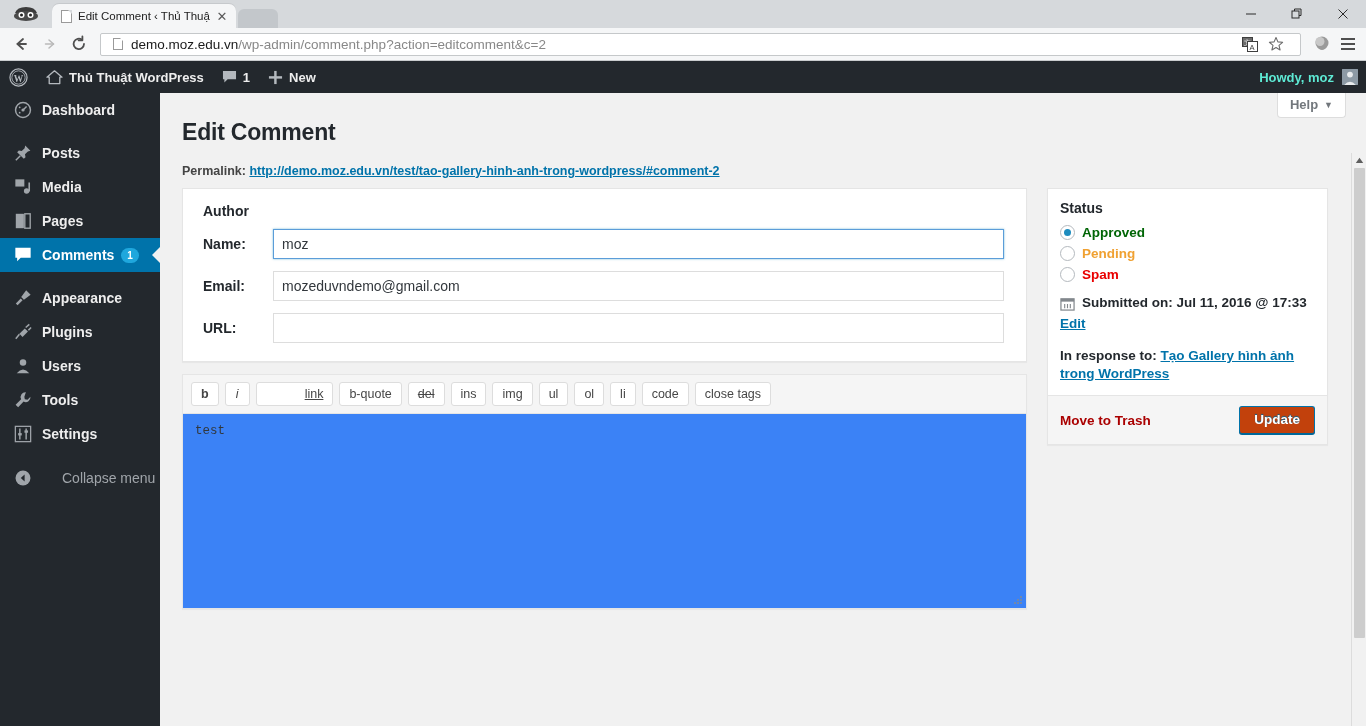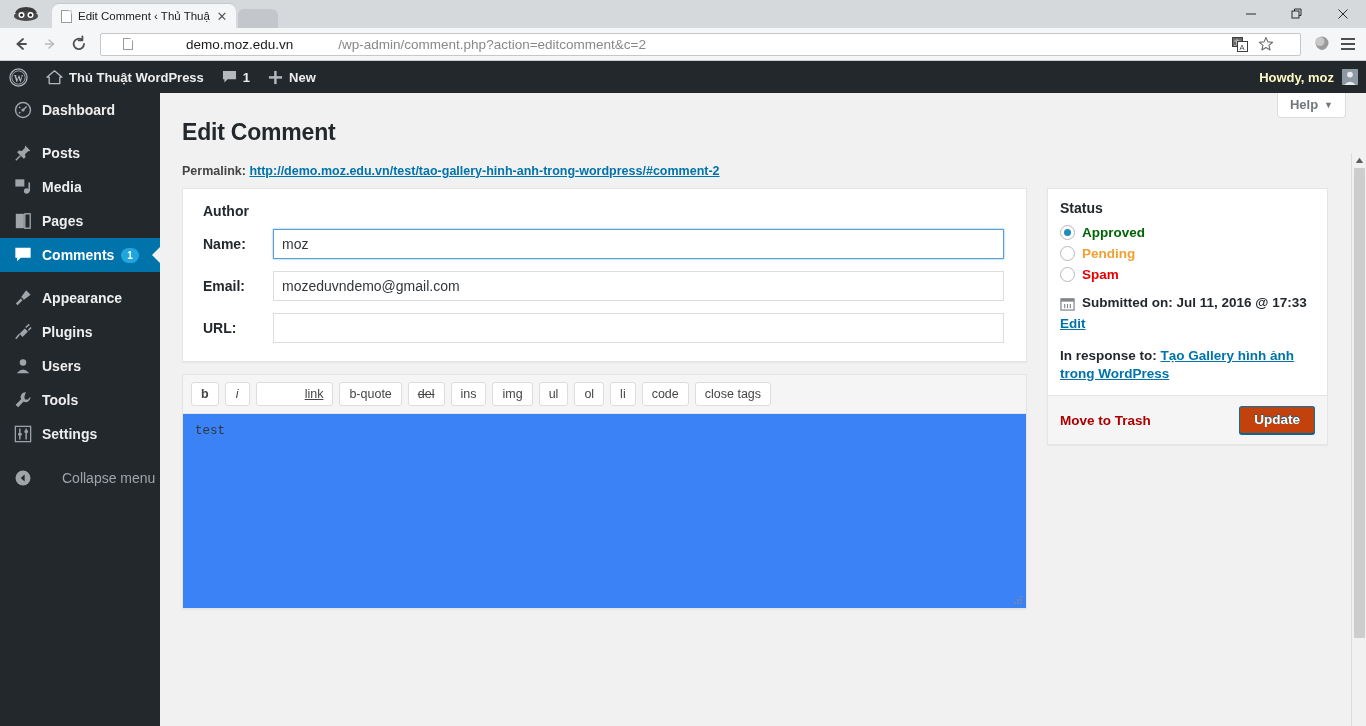--- a/index.html
+++ b/index.html
@@ -89,23 +89,22 @@
     color: #4f4f4f;
   }
   .nav-btn.disabled { color: #b9b9b9; }
   #omnibox {
     flex: 1 1 auto;
     height: 23px; margin: 0 7px;
     background: #fff;
     border: 1px solid #c5c8ca;
     border-radius: 2px;
     display: flex; align-items: center;
-    padding: 0 22px;
+    padding: 0 12px;
     overflow: hidden;
-    gap: 45px;
   }
   #omnibox .page-icon2 {
     width: 10px; height: 12px;
     border: 1px solid #9a9a9a;
     background: #fff; margin-right: 8px; flex: 0 0 auto;
     position: relative;
   }
   #omnibox .page-icon2:after {
     content:""; position:absolute; top:-1px; right:-1px;
     border-width: 0 3px 3px 0; border-style: solid;
@@ -126,21 +125,21 @@
     display: flex; align-items: center;
     color: #b4b9be; font-size: 13px;
     position: relative;
   }
   .ab-item {
     display: flex; align-items: center; height: 32px;
     padding: 0 9px; gap: 6px; white-space: nowrap;
   }
   .ab-item .ab-label { color: #eee; font-weight: bold; font-size: 13px; }
   .ab-right { margin-left: auto; display: flex; align-items: center; padding-right: 8px; }
-  .ab-right .ab-label { color: #fef9c3; font-weight: bold; }
+  .ab-right .ab-label { color: #5eead4; font-weight: bold; }
   .avatar-box {
     width: 16px; height: 16px; background: #8d9aa5;
     margin-left: 8px; border-radius: 1px;
     display: flex; align-items: flex-end; justify-content: center;
     overflow: hidden;
   }
 
   
   #wpwrap { display: flex; height: 661px; position: relative; }
   #adminmenu {

